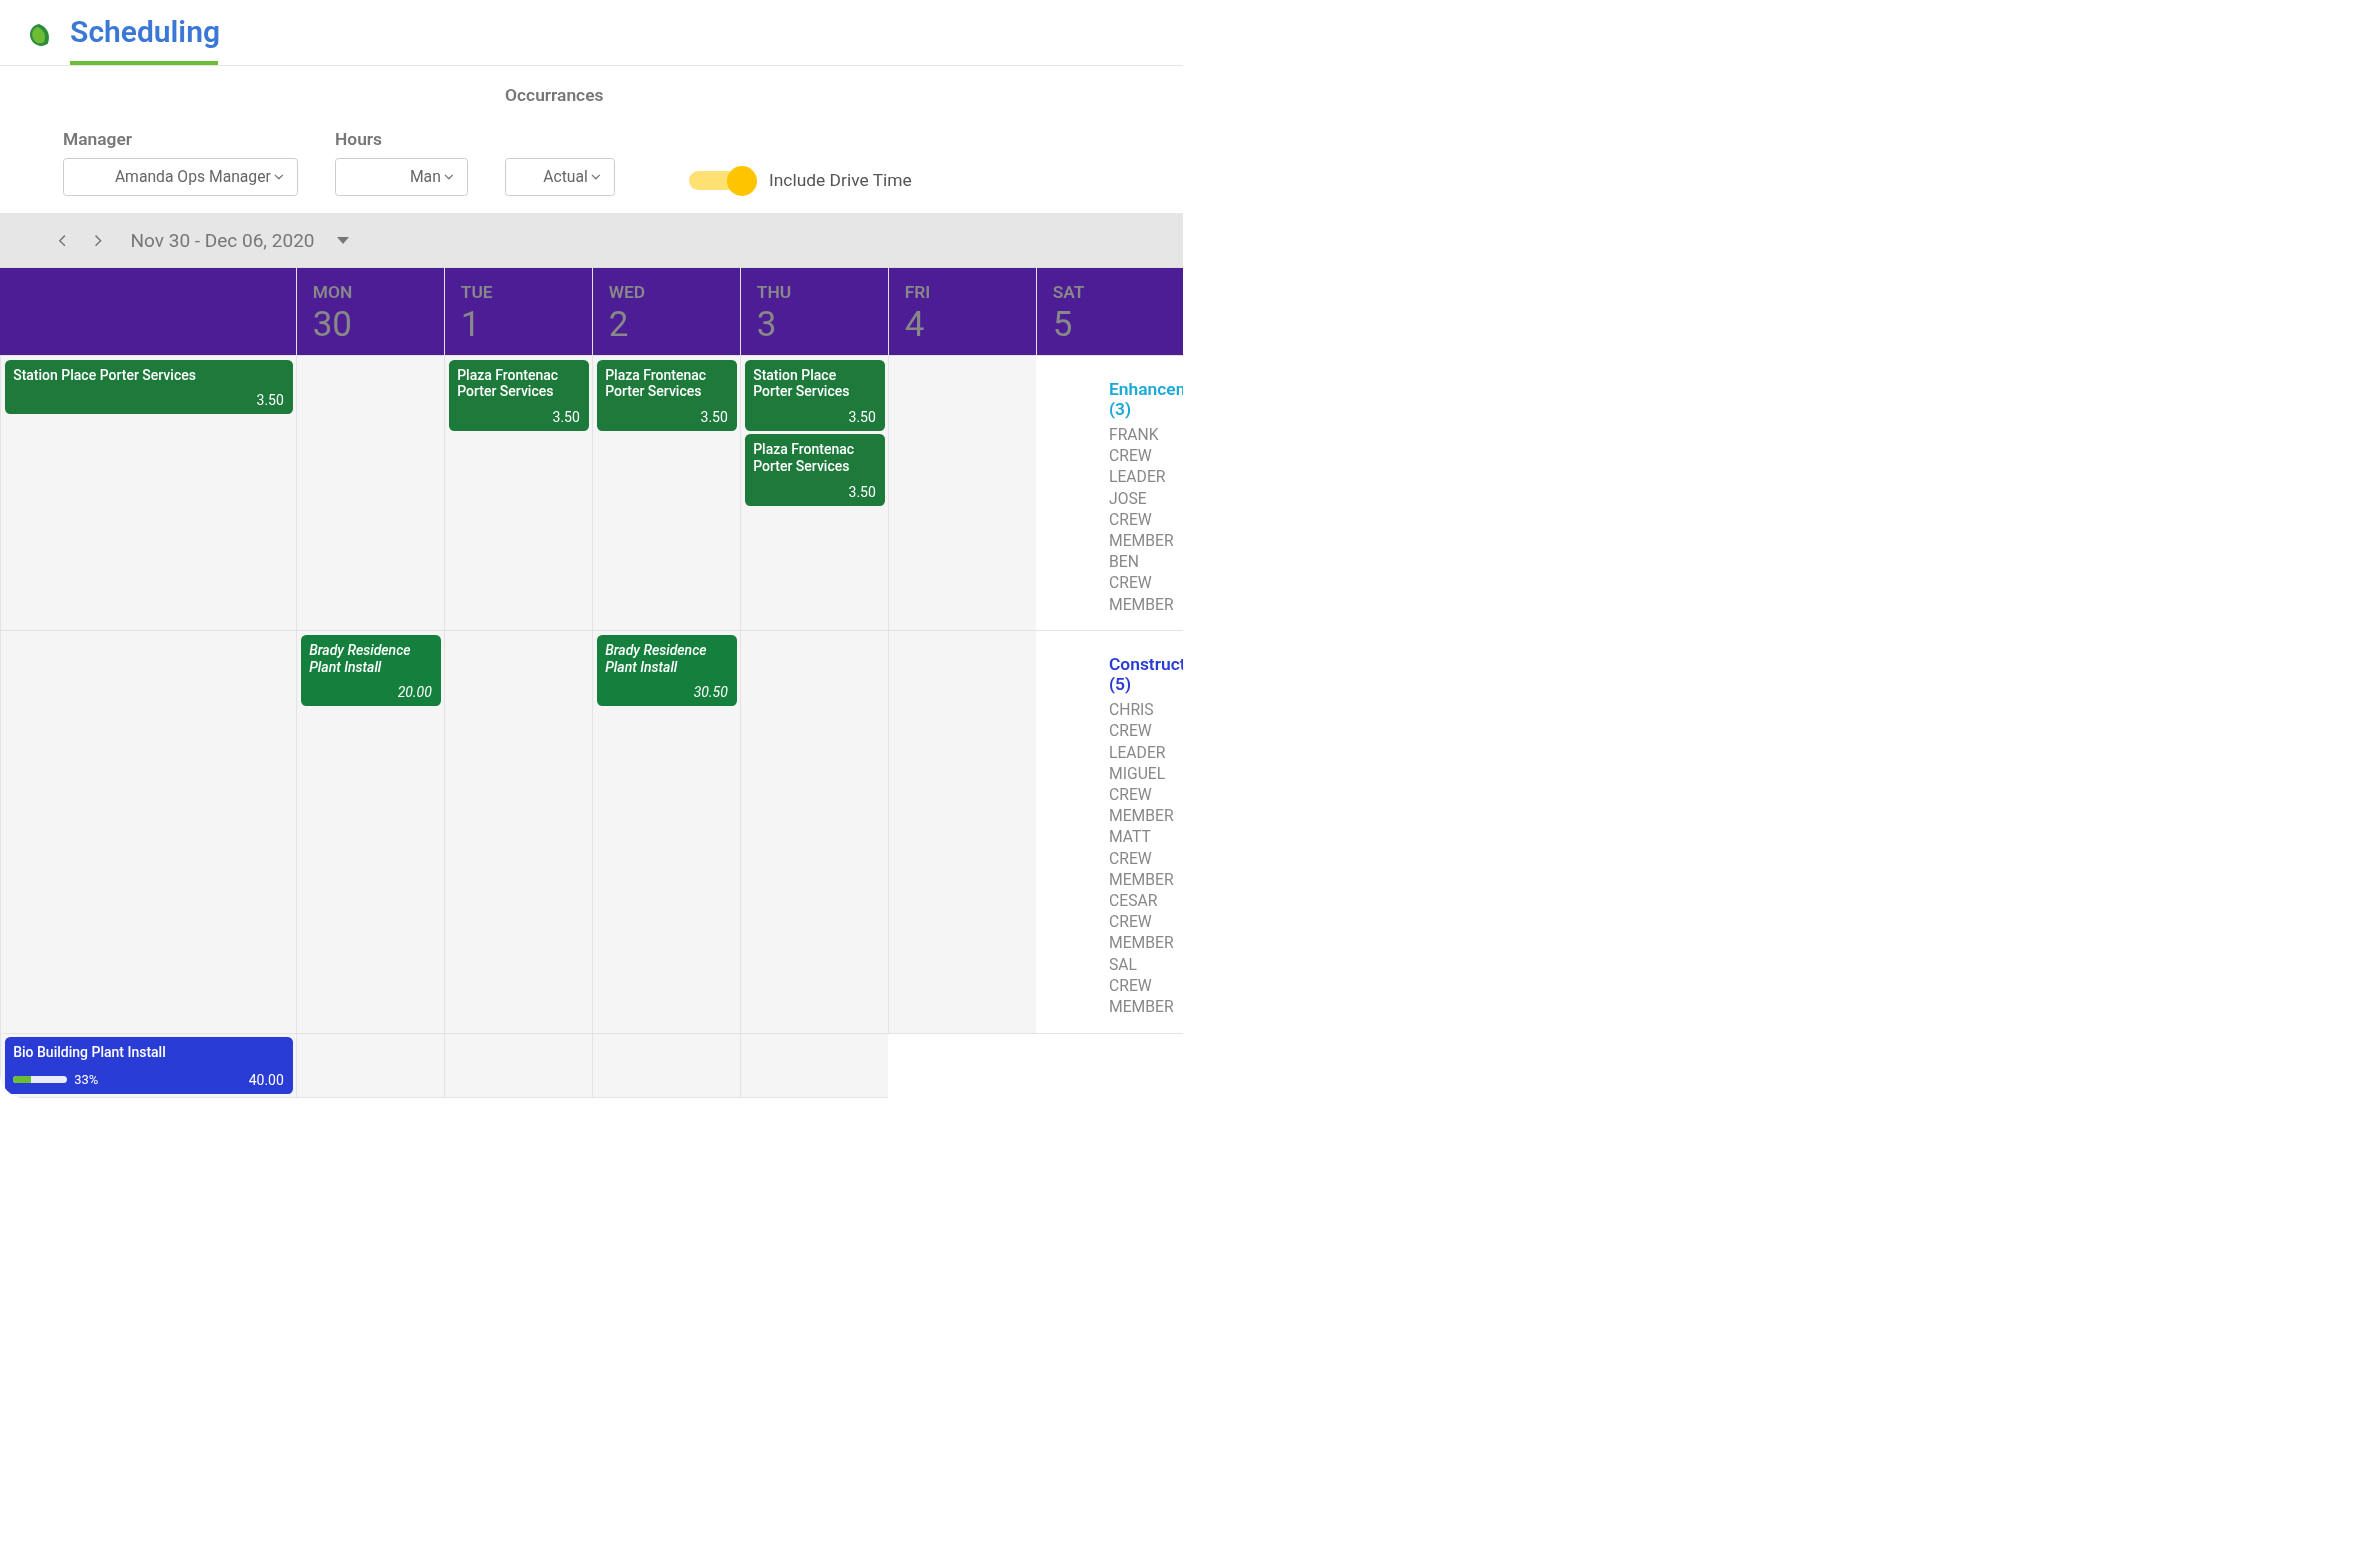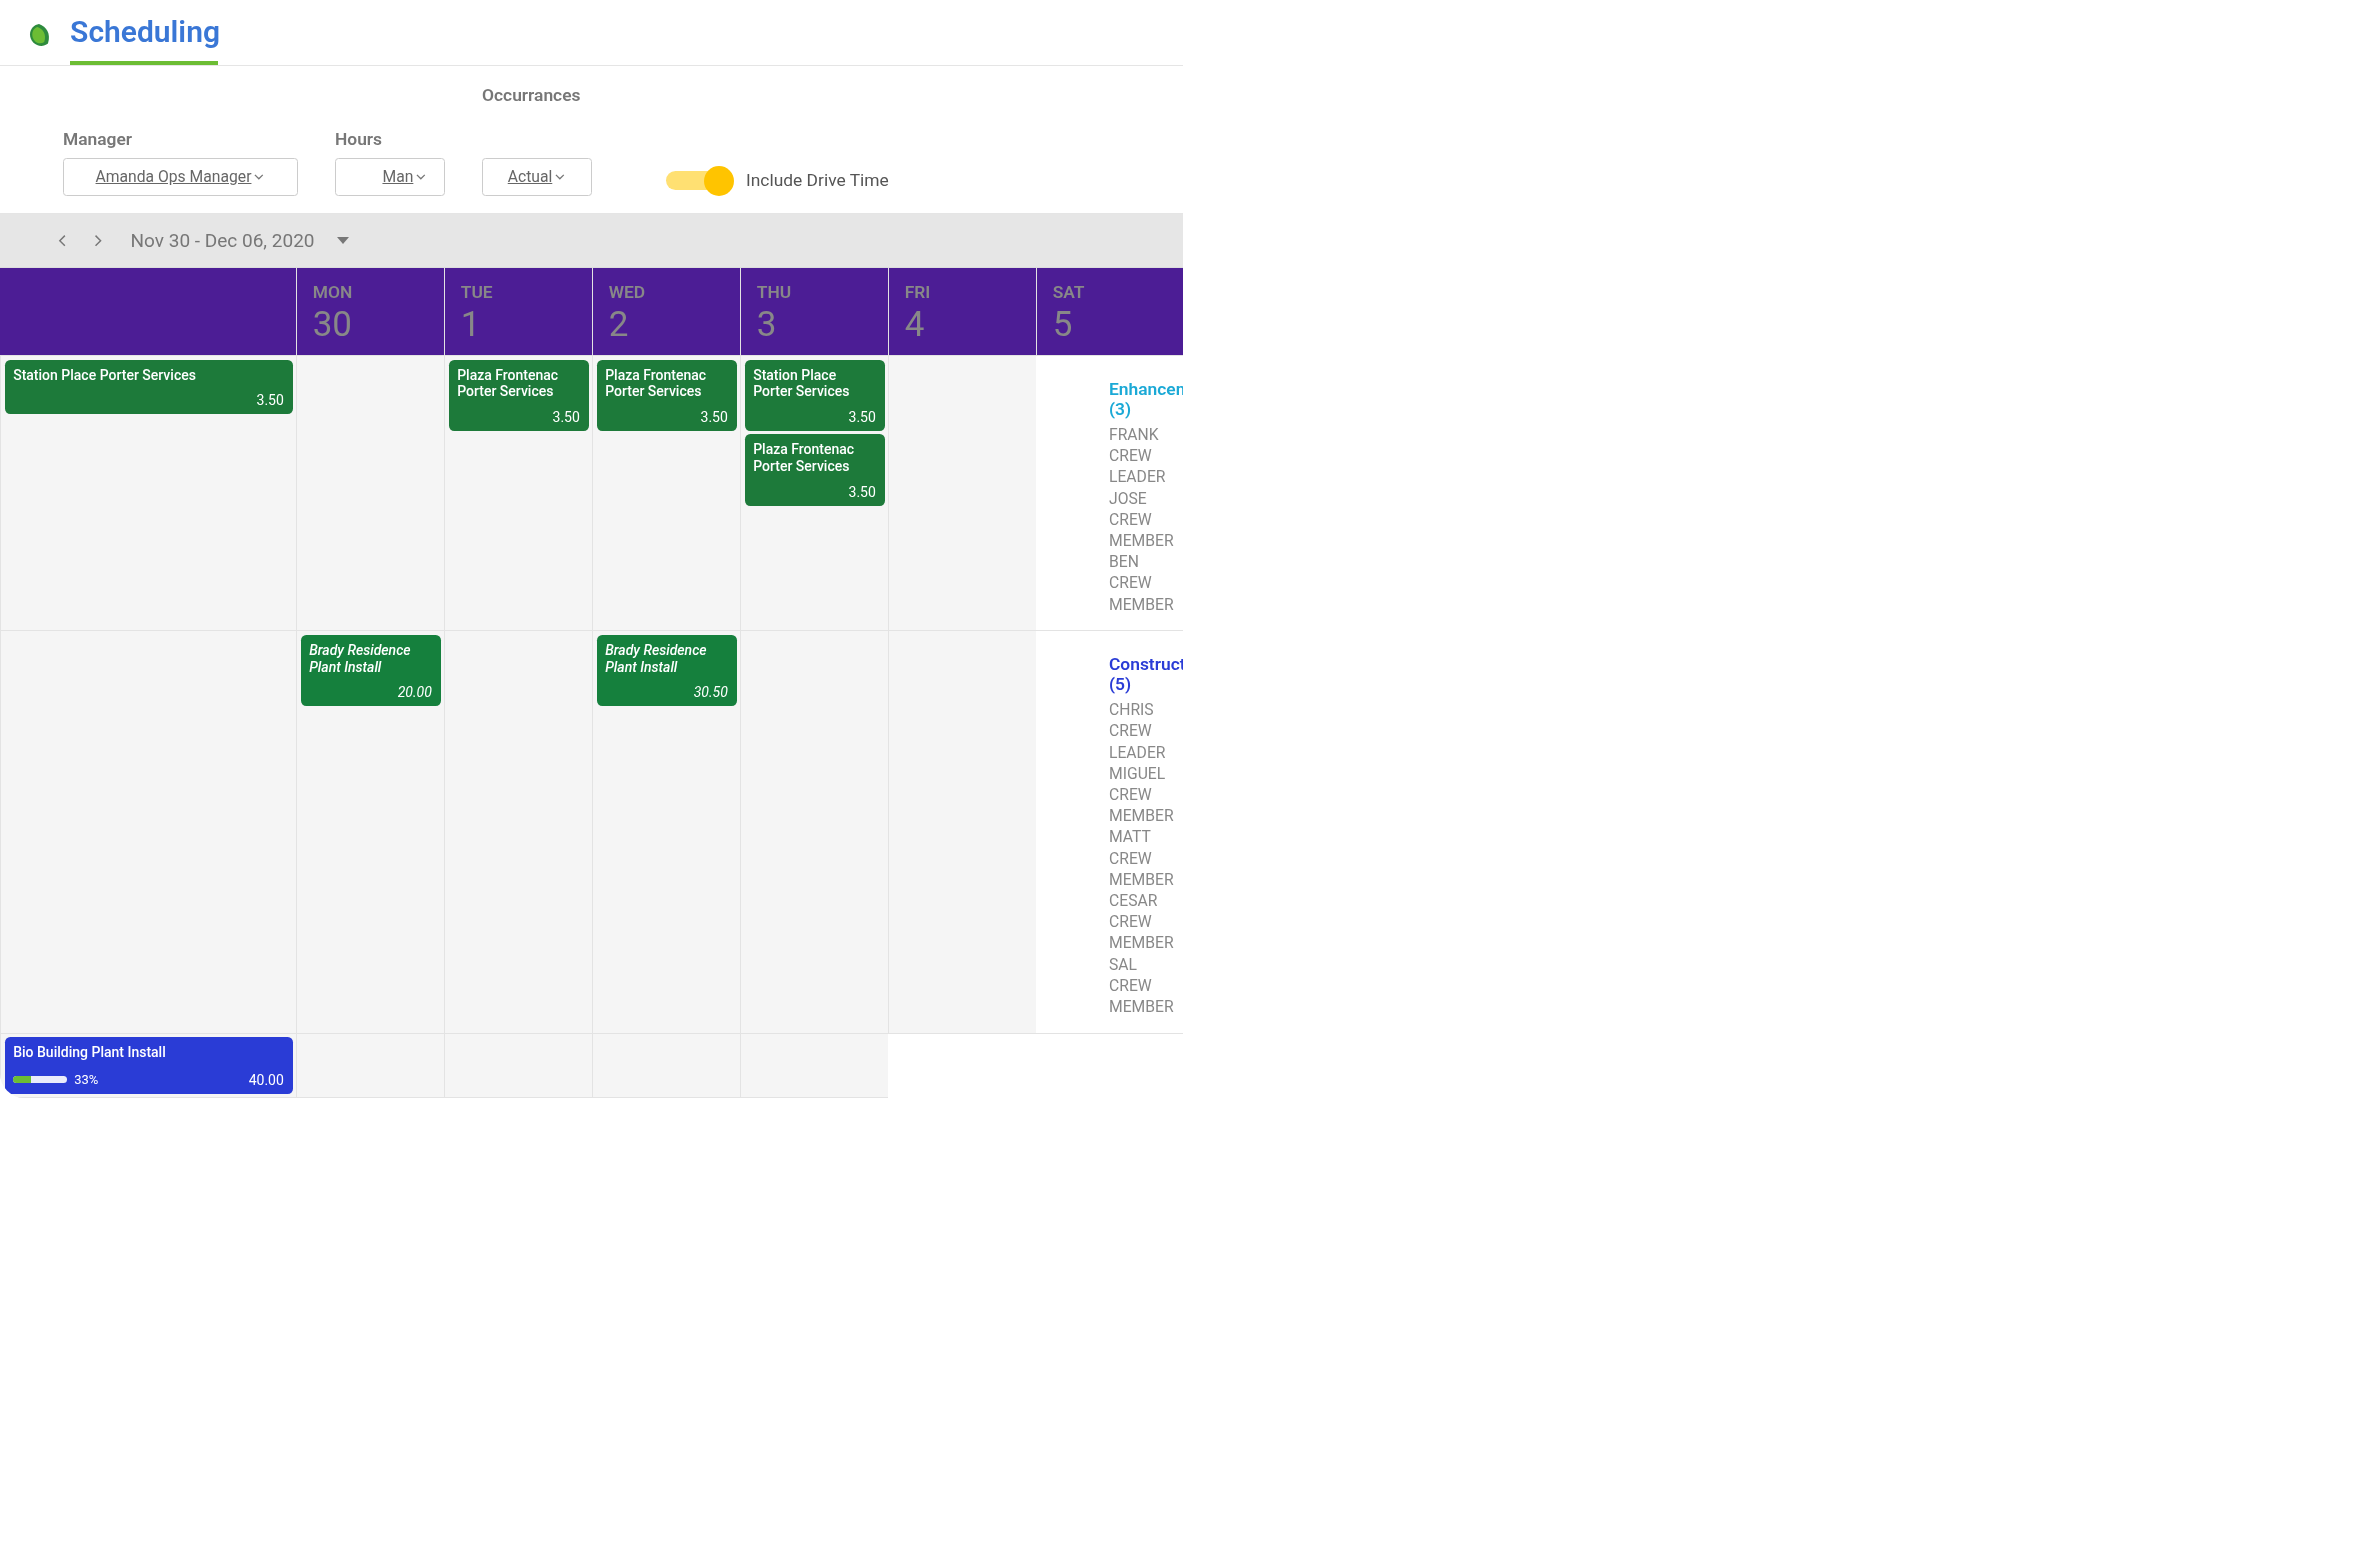--- a/index.html
+++ b/index.html
@@ -60,30 +60,29 @@
     font-weight: 600;
     color: #777;
     margin-bottom: 8.7px;
   }
   .select {
     height: 38px;
     border: 0.9px solid #ccc;
     border-radius: 3.5px;
     display: flex;
     align-items: center;
-    justify-content: center;
+    justify-content: flex-end;
     padding: 0 10.5px 0 12.2px;
     font-size: 15.7px;
     color: #666;
     cursor: pointer;
     background: #fff;
-    text-decoration: underline;
   }
   .select-manager { width: 235px; }
-  .select-hours { width: 110px; padding-left: 42px; }
+  .select-hours { width: 133px; padding-left: 42px; }
   .select-occ { width: 110px; margin-top: 44px; }
   .chev-down {
     width: 15.7px; height: 15.7px;
     stroke: #777; stroke-width: 2; fill: none;
   }
   .toggle-wrap {
     display: flex;
     align-items: center;
     gap: 19px;
     padding-bottom: 5.2px;

